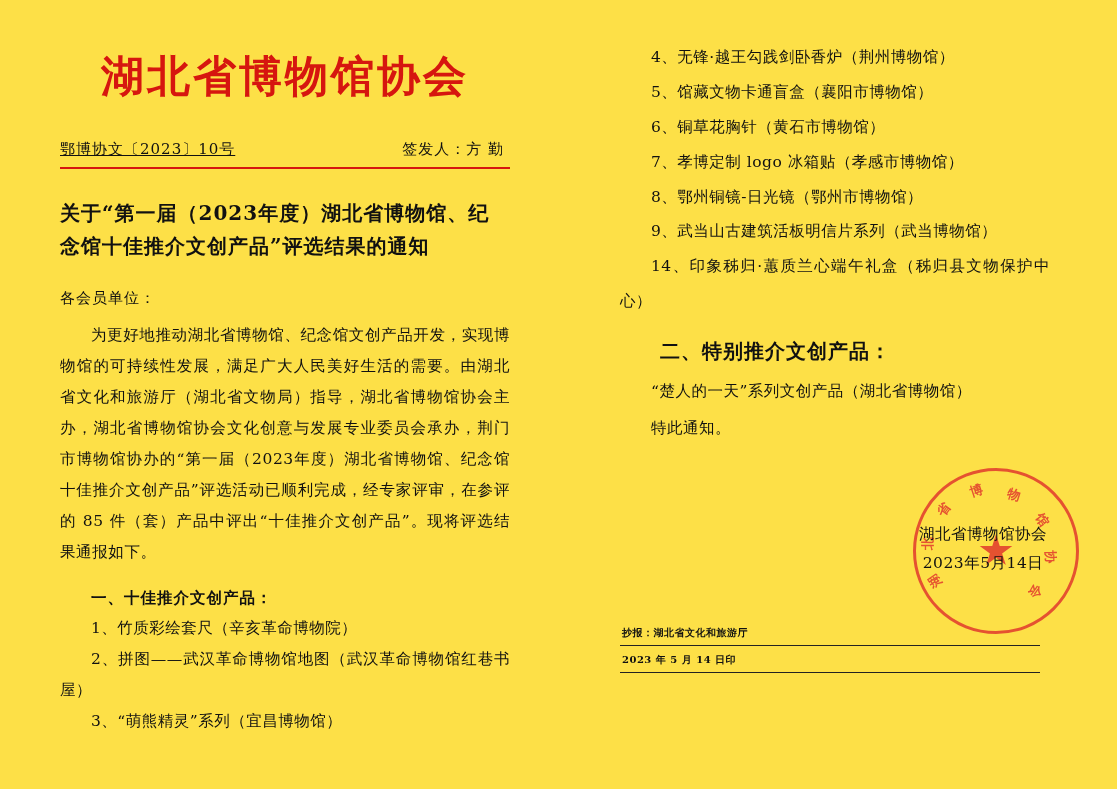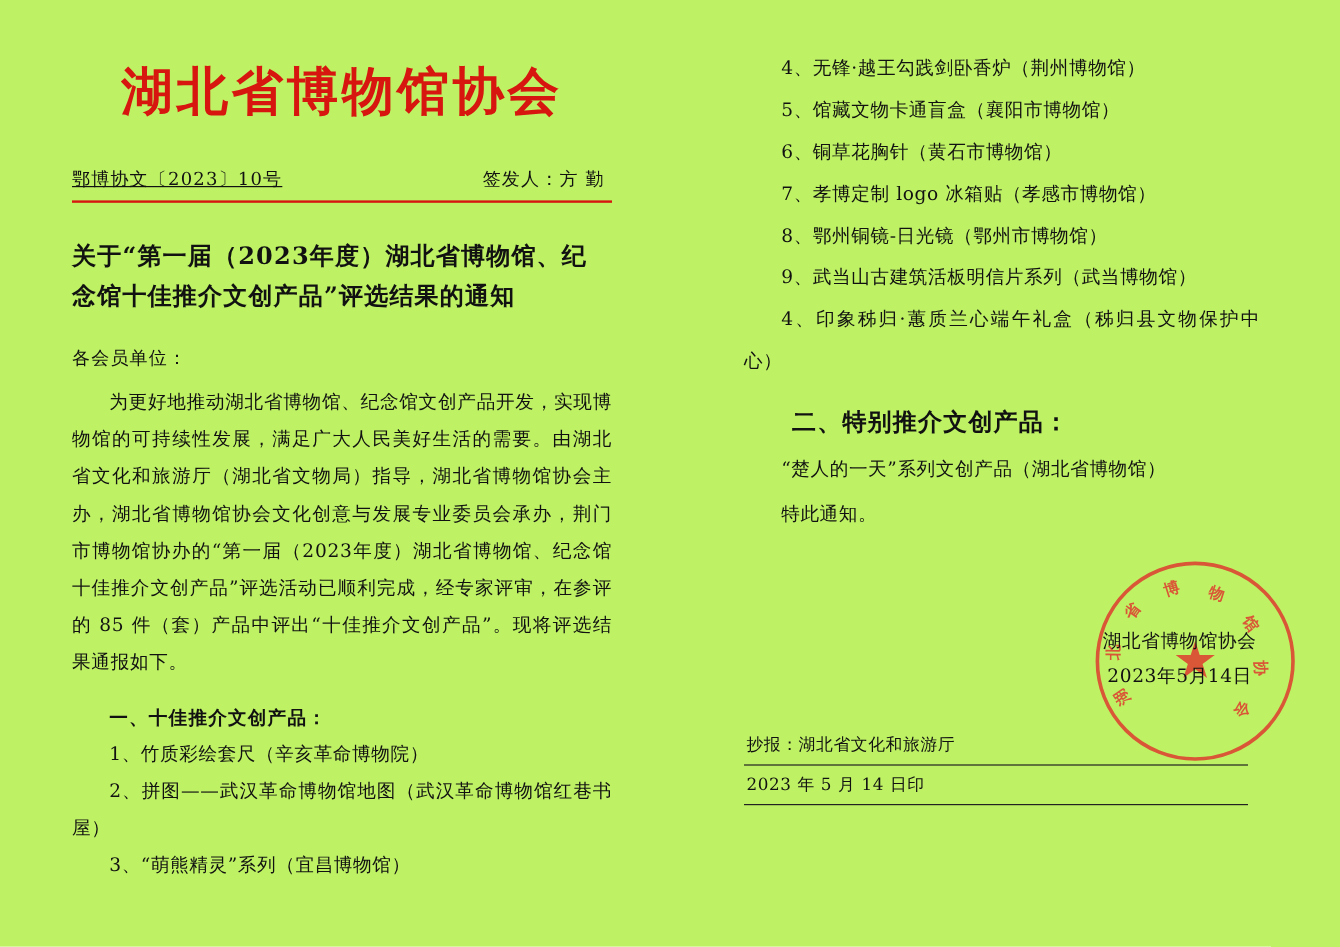--- a/index.html
+++ b/index.html
@@ -11,21 +11,21 @@
     width: 1117px;
     height: 789px;
     font-family: "DejaVu Serif", "Liberation Serif", serif;
     color: #111111;
     overflow: hidden;
   }
   .page {
     position: relative;
     width: 1117px;
     height: 789px;
-    background: #bef264;
+    background: #fde047;
   }
   .col-left {
     position: absolute;
     left: 60px;
     top: 30px;
     width: 450px;
   }
   .col-right {
     position: absolute;
     left: 620px;
@@ -175,24 +175,25 @@
     transform-origin: 0 70px;
     display: block;
     width: 14px;
     margin-left: -7px;
     text-align: center;
     font-weight: bold;
   }
   .footer {
     position: absolute;
     left: 620px;
-    top: 605px;
+    top: 619px;
     width: 420px;
-    font-size: 14px;
-    letter-spacing: 0.5px;
+    font-size: 10px;
+    letter-spacing: 0.5px;
+    font-weight: bold;
   }
   .footer-line {
     border-bottom: 1px solid #222;
     padding: 6px 2px 5px 2px;
     line-height: 1.5;
     white-space: nowrap;
   }
   .footer-line.split {
     display: flex;
     justify-content: space-between;
@@ -228,21 +229,21 @@
   </div>
 
   <div class="col-right">
 
     <div class="r-list-item">4、无锋·越王勾践剑卧香炉（荆州博物馆）</div>
     <div class="r-list-item">5、馆藏文物卡通盲盒（襄阳市博物馆）</div>
     <div class="r-list-item">6、铜草花胸针（黄石市博物馆）</div>
     <div class="r-list-item">7、孝博定制 logo 冰箱贴（孝感市博物馆）</div>
     <div class="r-list-item">8、鄂州铜镜-日光镜（鄂州市博物馆）</div>
     <div class="r-list-item">9、武当山古建筑活板明信片系列（武当博物馆）</div>
-    <div class="r-list-item">4、印象秭归·蕙质兰心端午礼盒（秭归县文物保护中心）</div>
+    <div class="r-list-item">14、印象秭归·蕙质兰心端午礼盒（秭归县文物保护中心）</div>
 
     <div class="r-section-head">二、特别推介文创产品：</div>
 
     <div class="r-special">“楚人的一天”系列文创产品（湖北省博物馆）</div>
 
     <div class="r-notice">特此通知。</div>
 
   </div>
 
   <div class="seal">

